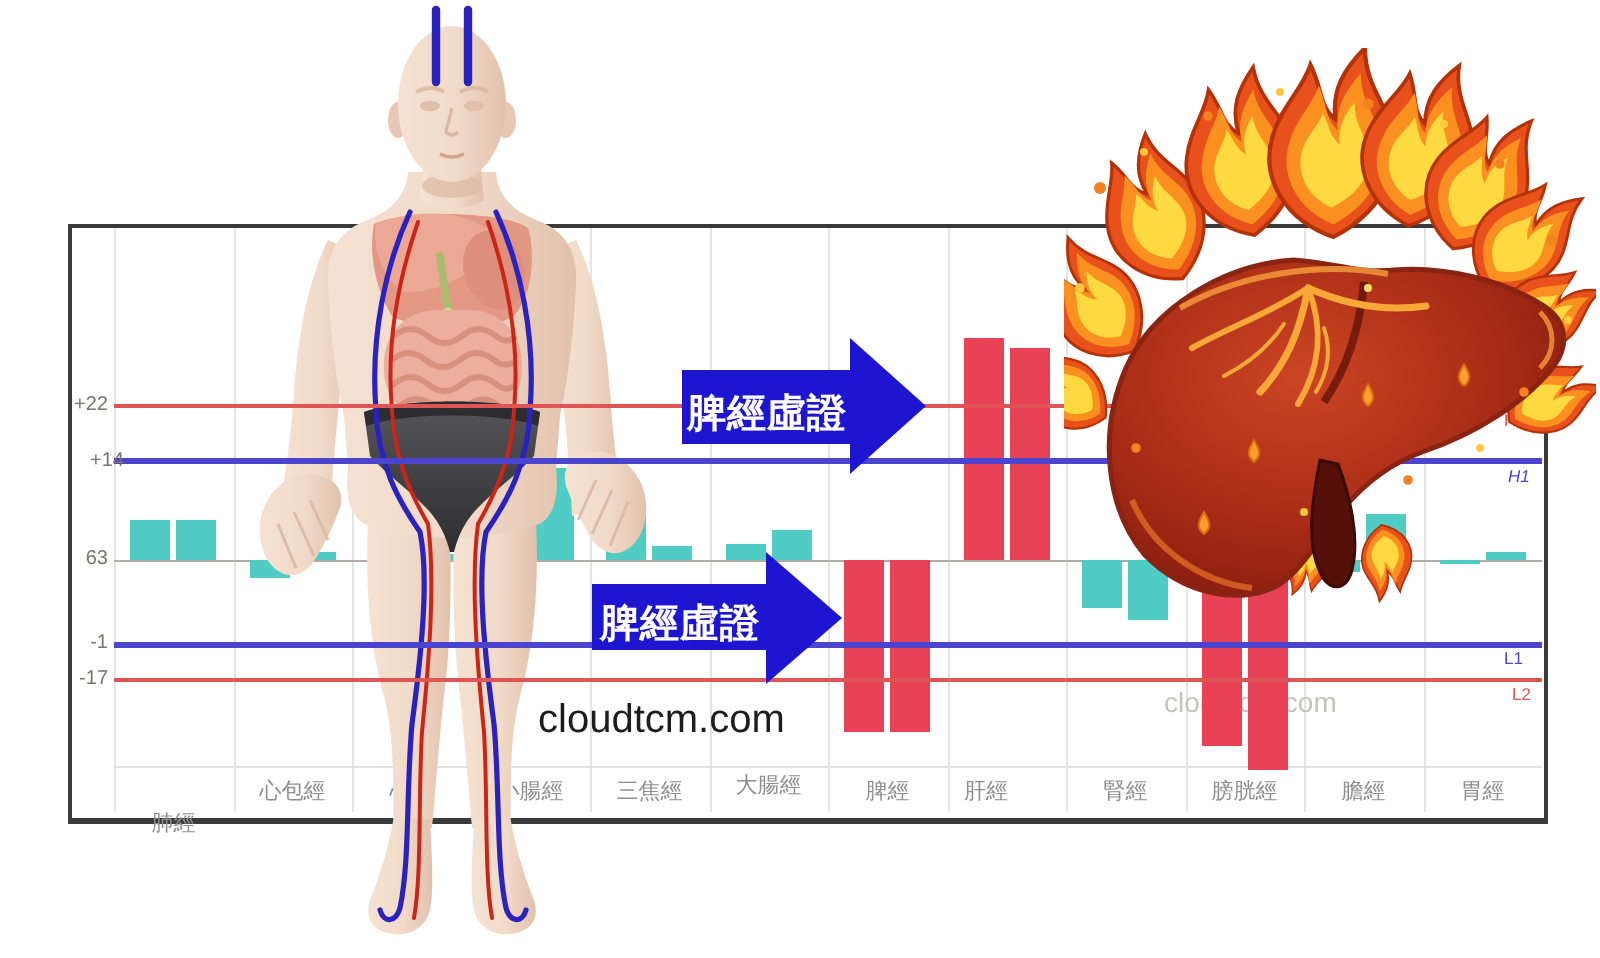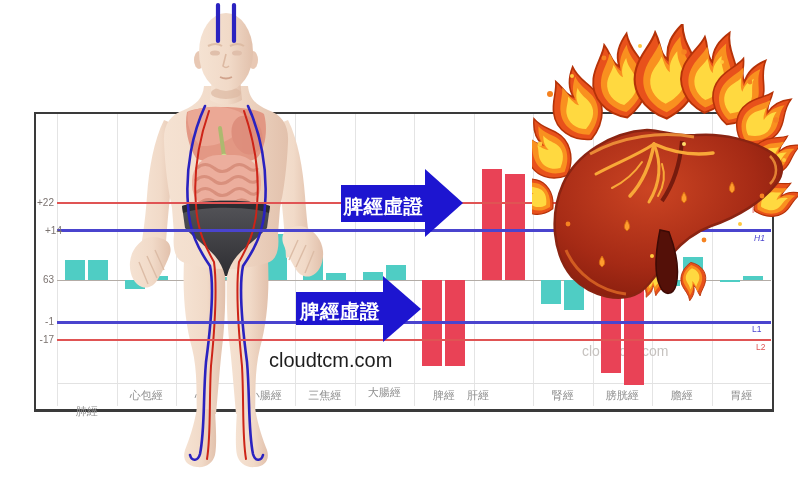--- a/index.html
+++ b/index.html
@@ -76,21 +76,21 @@
       <div class="bar" style="position: absolute; left: 326.25px; top: 273.312px; width: 20px; height: 6.688px; background: rgb(79, 205, 196);"></div>
       <div class="xlabel" style="position: absolute; left: 295.75px; top: 388px; width: 58px;">三焦經</div>
       <div class="bar" style="position: absolute; left: 362.75px; top: 271.904px; width: 20px; height: 8.096px; background: rgb(79, 205, 196);"></div>
       <div class="bar" style="position: absolute; left: 385.75px; top: 265.216px; width: 20px; height: 14.784px; background: rgb(79, 205, 196);"></div>
       <div class="xlabel" style="position: absolute; left: 355.25px; top: 385px; width: 58px;">大腸經</div>
       <div class="bar" style="position: absolute; left: 422.25px; top: 280px; width: 20px; height: 85.888px; background: rgb(233, 66, 86);"></div>
       <div class="bar" style="position: absolute; left: 445.25px; top: 280px; width: 20px; height: 85.888px; background: rgb(233, 66, 86);"></div>
       <div class="xlabel" style="position: absolute; left: 414.75px; top: 388px; width: 58px;">脾經</div>
       <div class="bar" style="position: absolute; left: 481.75px; top: 169.12px; width: 20px; height: 110.88px; background: rgb(233, 66, 86);"></div>
       <div class="bar" style="position: absolute; left: 504.75px; top: 174.048px; width: 20px; height: 105.952px; background: rgb(233, 66, 86);"></div>
-      <div class="xlabel" style="position: absolute; left: 449px; top: 388px; width: 58px;">肝經</div>
+      <div class="xlabel" style="position: absolute; left: 464px; top: 388px; width: 58px;">肝經</div>
       <div class="bar" style="position: absolute; left: 541.25px; top: 280px; width: 20px; height: 23.936px; background: rgb(79, 205, 196);"></div>
       <div class="bar" style="position: absolute; left: 564.25px; top: 280px; width: 20px; height: 29.568px; background: rgb(79, 205, 196);"></div>
       <div class="xlabel" style="position: absolute; left: 533.75px; top: 388px; width: 58px;">腎經</div>
       <div class="bar" style="position: absolute; left: 600.75px; top: 280px; width: 20px; height: 92.576px; background: rgb(233, 66, 86);"></div>
       <div class="bar" style="position: absolute; left: 623.75px; top: 280px; width: 20px; height: 105.248px; background: rgb(233, 66, 86);"></div>
       <div class="xlabel" style="position: absolute; left: 593.25px; top: 388px; width: 58px;">膀胱經</div>
       <div class="bar" style="position: absolute; left: 660.25px; top: 280px; width: 20px; height: 6.336px; background: rgb(79, 205, 196);"></div>
       <div class="bar" style="position: absolute; left: 683.25px; top: 257.472px; width: 20px; height: 22.528px; background: rgb(79, 205, 196);"></div>
       <div class="xlabel" style="position: absolute; left: 652.75px; top: 388px; width: 58px;">膽經</div>
       <div class="bar" style="position: absolute; left: 719.75px; top: 280px; width: 20px; height: 2.464px; background: rgb(79, 205, 196);"></div>

